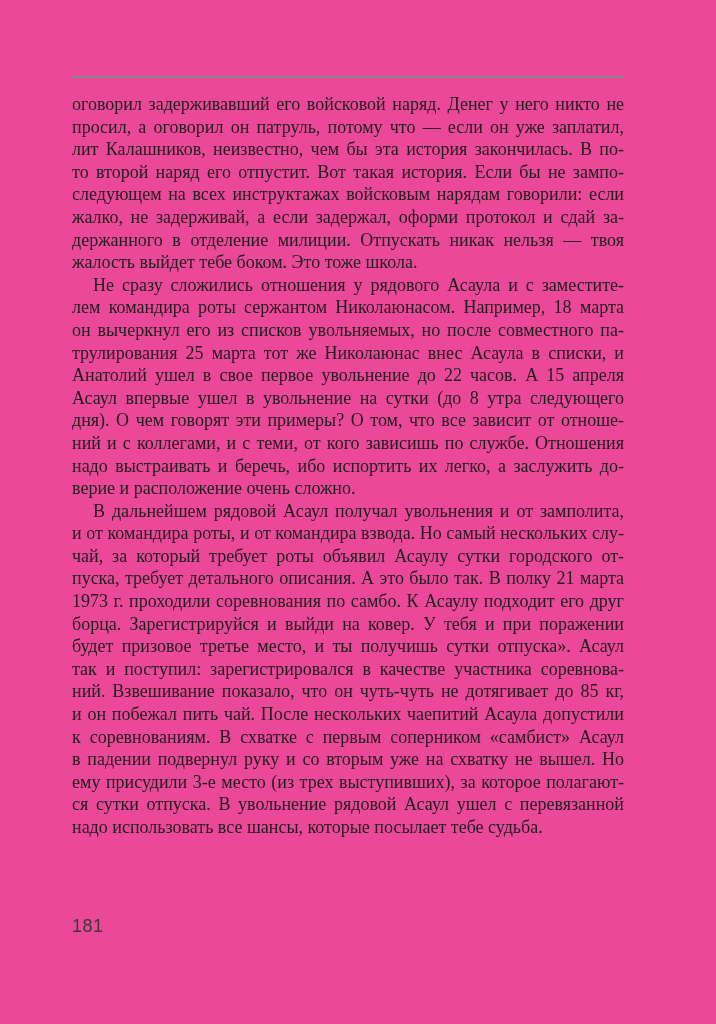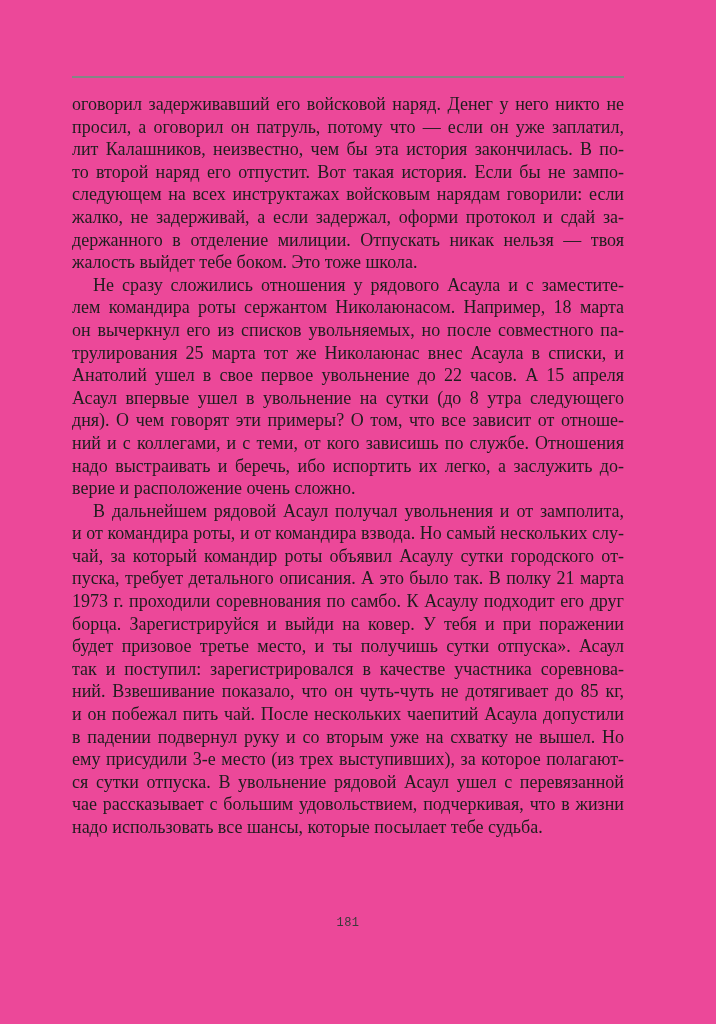--- a/index.html
+++ b/index.html
@@ -45,23 +45,23 @@
     text-align-last: left;
   }
   .line.indent {
     text-indent: 21px;
   }
   .folio {
     position: absolute;
     left: 72px;
     top: 916px;
     width: 552px;
-    text-align: center;
-    font-family: Liberation Mono, monospace;
-    font-size: 12px;
+    text-align: left;
+    font-family: Liberation Sans, sans-serif;
+    font-size: 18px;
     letter-spacing: 0.5px;
   }
 </style>
 </head>
 <body>
 
 <div class="page" style="background: #ec4899;">
   <div class="rule" style="background: rgb(133, 133, 133);"></div>
   <div class="text-block" id="body-text" style="color: rgb(30, 30, 30);">
       <div class="paragraph">
@@ -82,29 +82,29 @@
         <div class="line">Анатолий ушел в свое первое увольнение до 22 часов. А 15 апреля</div>
         <div class="line">Асаул впервые ушел в увольнение на сутки (до 8 утра следующего</div>
         <div class="line">дня). О чем говорят эти примеры? О том, что все зависит от отноше-</div>
         <div class="line">ний и с коллегами, и с теми, от кого зависишь по службе. Отношения</div>
         <div class="line">надо выстраивать и беречь, ибо испортить их легко, а заслужить до-</div>
         <div class="line last">верие и расположение очень сложно.</div>
       </div>
       <div class="paragraph">
         <div class="line indent">В дальнейшем рядовой Асаул получал увольнения и от замполита,</div>
         <div class="line">и от командира роты, и от командира взвода. Но самый нескольких слу-</div>
-        <div class="line">чай, за который командир роты объявил Асаулу сутки городского от-</div>
+        <div class="line">чай, за который требует роты объявил Асаулу сутки городского от-</div>
         <div class="line">пуска, требует детального описания. А это было так. В полку 21 марта</div>
         <div class="line">1973 г. проходили соревнования по самбо. К Асаулу подходит его друг</div>
         <div class="line">борца. Зарегистрируйся и выйди на ковер. У тебя и при поражении</div>
         <div class="line">будет призовое третье место, и ты получишь сутки отпуска». Асаул</div>
         <div class="line">так и поступил: зарегистрировался в качестве участника соревнова-</div>
         <div class="line">ний. Взвешивание показало, что он чуть-чуть не дотягивает до 85 кг,</div>
         <div class="line">и он побежал пить чай. После нескольких чаепитий Асаула допустили</div>
+        <div class="line">к соревнованиям. В схватке с первым соперником «самбист» Асаул</div>
         <div class="line">в падении подвернул руку и со вторым уже на схватку не вышел. Но</div>
         <div class="line">ему присудили 3-е место (из трех выступивших), за которое полагают-</div>
         <div class="line">ся сутки отпуска. В увольнение рядовой Асаул ушел с перевязанной</div>
-        <div class="line">чае рассказывает с большим удовольствием, подчеркивая, что в жизни</div>
         <div class="line last">надо использовать все шансы, которые посылает тебе судьба.</div>
       </div>
     </div>
   <div class="folio" style="color: rgb(58, 58, 58);">181</div>
 </div>
 
 </body></html>

